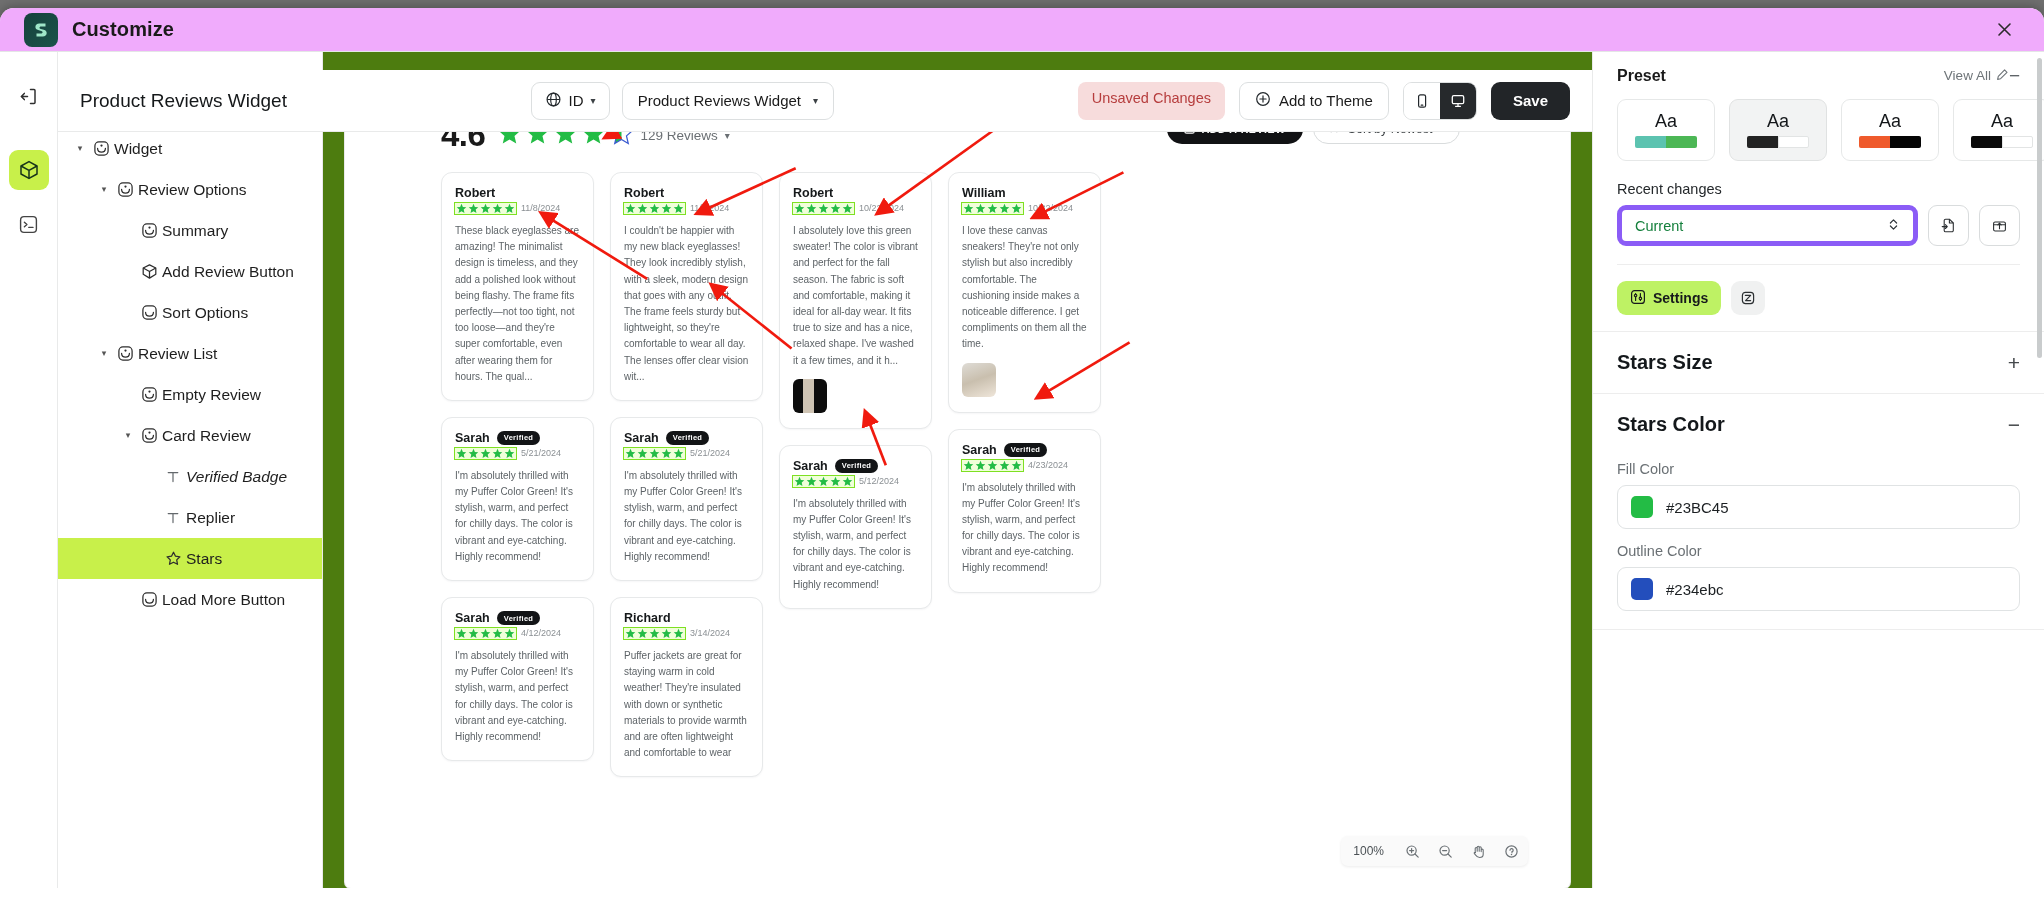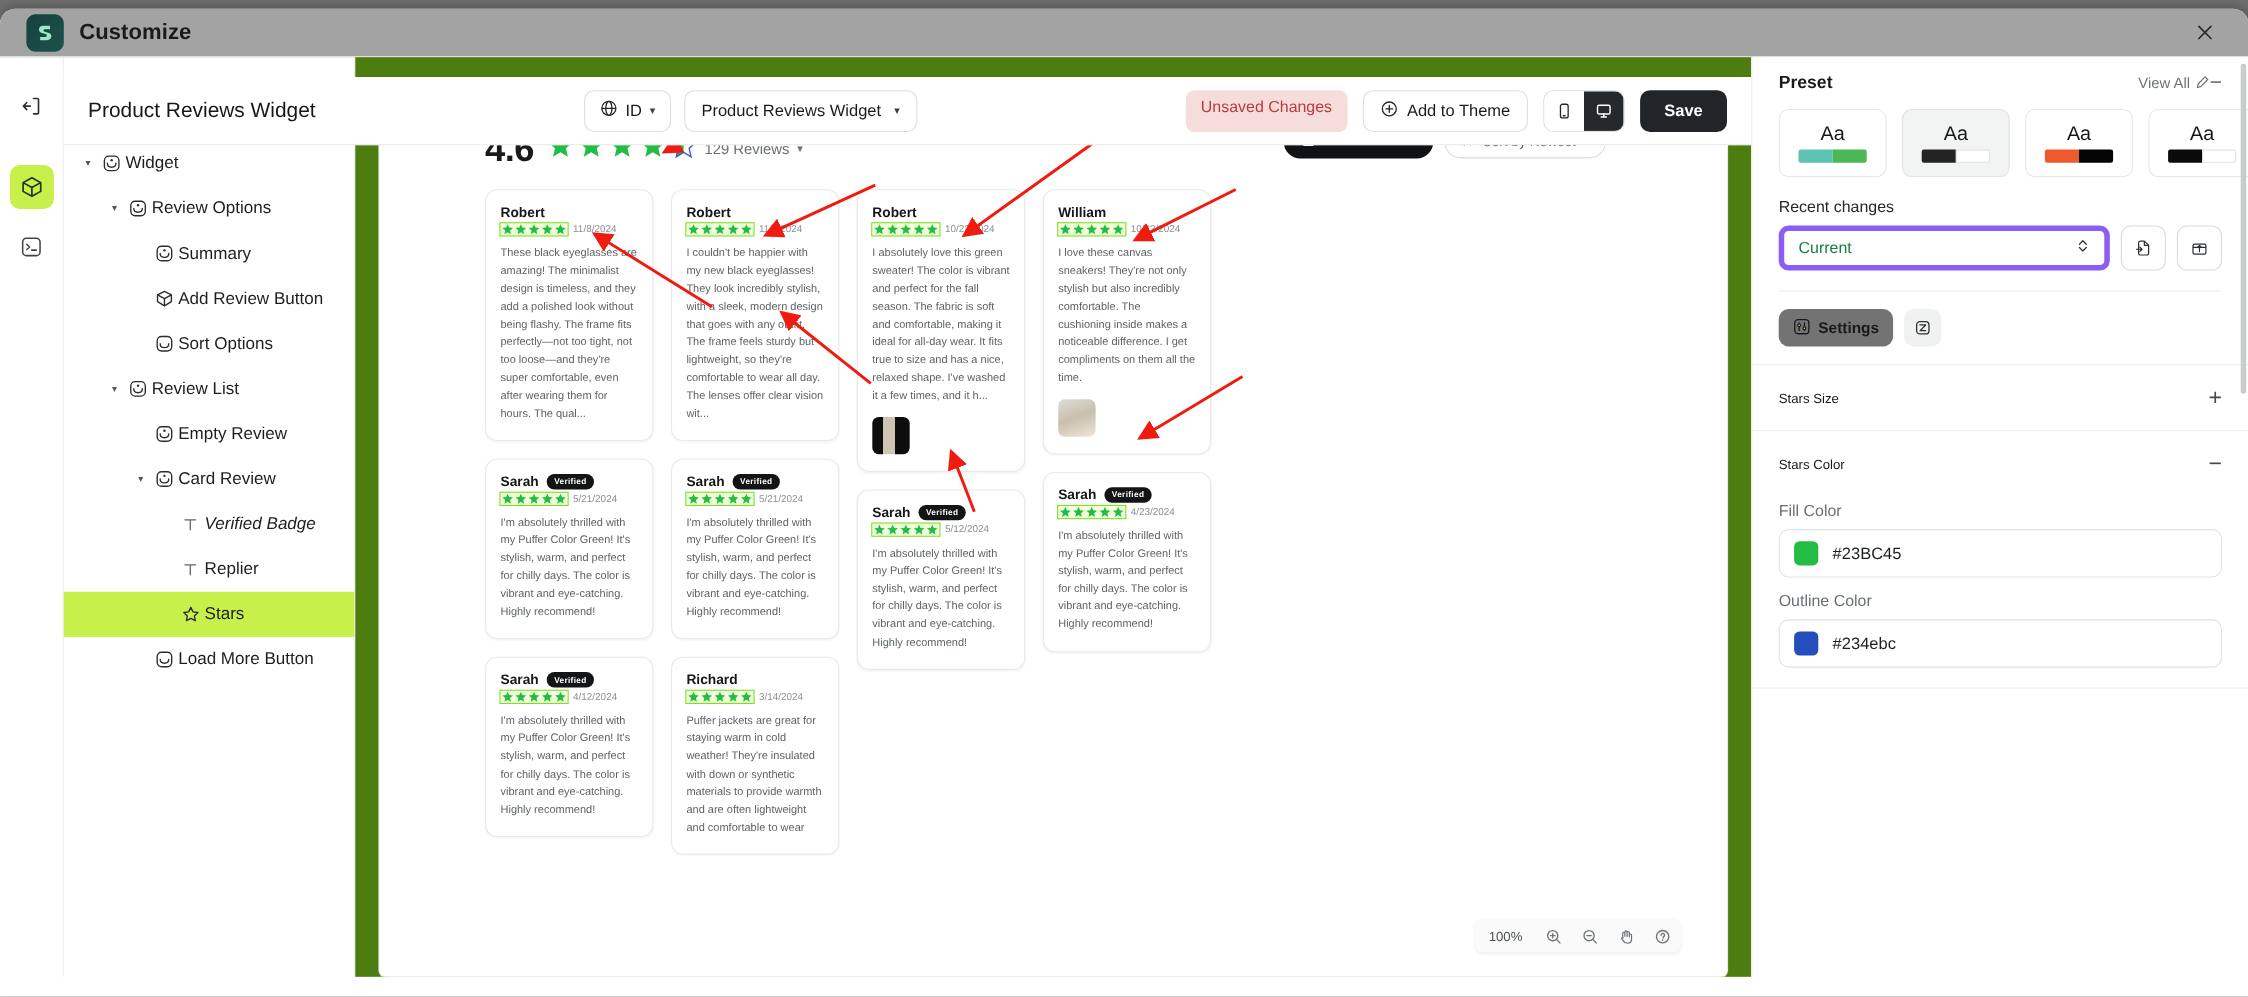--- a/index.html
+++ b/index.html
@@ -15,21 +15,21 @@
     left: 0; top: 8px;
     width: 2044px; height: 898px;
     background: #ffffff;
     border-radius: 14px 14px 0 0;
     overflow: hidden;
     box-shadow: 0 -2px 10px rgba(0,0,0,.25);
   }
   
   .titlebar {
     height: 44px;
-    background: #a3a3a3;
+    background: #f0abfc;
     border-bottom: 1px solid #e4e6e6;
     display: flex; align-items: center;
     padding: 12px 24px;
     position: relative;
   }
   .app-logo {
     width: 34px; height: 34px; border-radius: 8px;
     background: linear-gradient(135deg,#16413c 0%,#1b534a 100%);
     display: flex; align-items: center; justify-content: center;
     margin-right: 14px; flex: none;
@@ -238,34 +238,34 @@
   .icon-btn {
     width: 41px; height: 41px; flex: none;
     border: 1px solid #d9dcdd; border-radius: 9px;
     display: flex; align-items: center; justify-content: center;
     cursor: pointer; color: #2c3033; background: #fff;
   }
   .divider { height: 1px; background: #ededed; margin: 18px 0 0 0; }
 
   .tabs-row { display: flex; align-items: center; gap: 10px; padding: 16px 24px 0 24px; }
   .tab-pill {
-    background: #737373; border-radius: 9px; height: 34px;
+    background: #bef264; border-radius: 9px; height: 34px;
     display: flex; align-items: center; gap: 7px;
     padding: 0 13px; font-size: 14px; font-weight: 700; color: #171a1c; cursor: pointer;
   }
   .tab-sq {
     width: 34px; height: 34px; border-radius: 9px; background: #f0f1f1;
     display: flex; align-items: center; justify-content: center; cursor: pointer; color: #2c3033;
   }
 
   .accordion-row {
     display: flex; align-items: center; justify-content: space-between;
     padding: 19px 24px; cursor: pointer;
   }
-  .accordion-title { font-size: 12px; font-weight: 400; color: #14181b; }
+  .accordion-title { font-size: 20px; font-weight: 700; color: #14181b; }
   .acc-sign { font-size: 21px; color: #45494c; line-height: 1; }
   .sub-label { font-size: 14.5px; color: #6a7074; margin: 6px 0 8px 0; }
   .color-field {
     height: 44px; border: 1px solid #e0e3e4; border-radius: 9px;
     display: flex; align-items: center; gap: 13px; padding: 0 13px;
     font-size: 15px; color: #1c2023; cursor: pointer; background: #fff;
   }
   .color-chip { width: 22px; height: 22px; border-radius: 5px; flex: none; }
   .rp-scrollbar {
     position: absolute; right: 2px; top: 6px; width: 5px; height: 300px;

